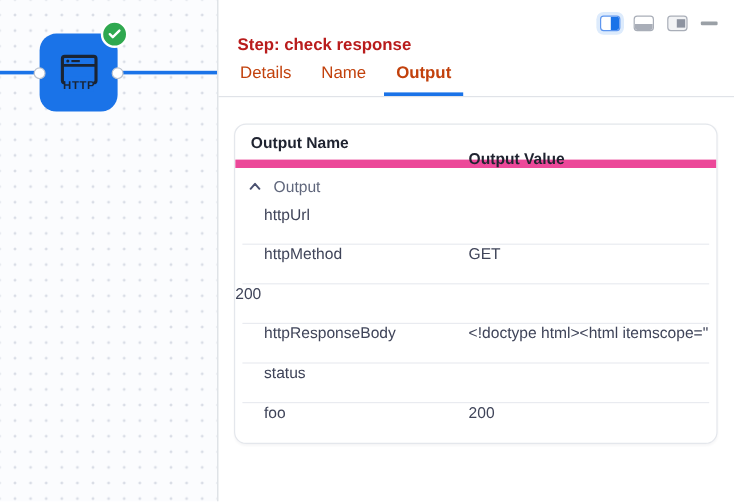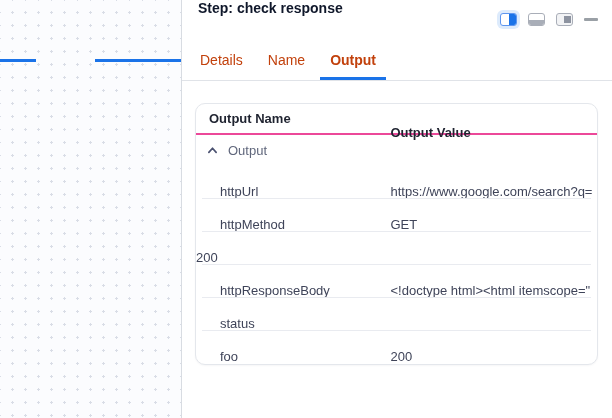--- a/index.html
+++ b/index.html
@@ -23,64 +23,81 @@
   .port{position:absolute;top:50%;width:10px;height:10px;border-radius:50%;background:#fff;
     border:1px solid #bcc3cf;box-sizing:border-box;margin-top:-5px;}
   .port-left{left:-5px;}
   .port-right{right:-5px;}
   .node-label{position:absolute;left:0;top:101px;width:131px;text-align:center;
     font-size:15px;color:#1f2430;}
 
   
   .panel{position:relative;flex:1;background:#fff;border-left:1px solid #d8dce2;box-sizing:border-box;}
   .panel-header{position:relative;height:46px;}
-  .panel-title{position:absolute;left:16px;top:0;font-size:14px;font-weight:700;color:#0f172a;}
+  .panel-title{position:absolute;left:16px;top:29px;font-size:14px;font-weight:700;color:#b91c1c;}
   .panel-controls{position:absolute;right:14px;top:13px;display:flex;align-items:center;gap:11px;}
   .lay-icon{position:relative;width:17px;height:13px;border-radius:3px;box-sizing:border-box;}
   .ic-split{border:1.5px solid #5e96ef;background:#fff;overflow:hidden;
     box-shadow:0 0 0 3px #ddebfc;}
   .ic-split .fill{position:absolute;right:0;top:0;width:50%;height:100%;background:#1a73e8;}
   .ic-bottom{border:1.5px solid #a9aeb8;background:#fff;overflow:hidden;}
   .ic-bottom .fill{position:absolute;left:0;bottom:0;width:100%;height:42%;background:#a9aeb8;}
   .ic-right{border:1.5px solid #a9aeb8;background:#f2f3f5;}
   .ic-right .fill{position:absolute;right:1.5px;top:1.5px;width:45%;height:66%;background:#8d93a0;}
   .ic-minus{width:14px;height:2.5px;background:#9aa0a6;border-radius:1px;}
 
   .tabs{display:flex;padding-left:8px;border-bottom:1px solid #e0e3e8;height:34px;
     align-items:flex-end;}
   .tab{padding:0 10px 12px 10px;margin-right:5px;font-size:14px;color:#c2410c;cursor:pointer;}
   .tab.active{font-weight:700;border-bottom:3px solid #1a73e8;padding-bottom:9px;}
 
   .content{padding:22px 14px 0 13px;}
   .card{border:1px solid #e4e7ec;border-radius:10px;background:#fff;overflow:hidden;
     box-shadow:0 1px 2px rgba(20,30,60,0.04);}
-  .thead{display:flex;align-items:center;height:29px;border-bottom:2px solid #ec4899;
+  .thead{display:flex;align-items:center;height:29px;border-bottom:7px solid #ec4899;
     font-size:13px;font-weight:700;color:#1f2330;}
   .col-name{flex:0 0 48.5%;padding-left:13px;box-sizing:border-box;}
   .col-value{flex:1;min-width:0;margin-top:28px;}
   .grow{display:flex;align-items:center;height:31px;padding-left:11px;font-size:13px;
     color:#60677c;cursor:pointer;}
   .grow .glabel{margin-left:10px;}
   .chev{width:11px;height:11px;flex:0 0 11px;}
-  .trow{position:relative;display:flex;align-items:flex-end;height:33px;font-size:13px;color:#3f4459;}
+  .trow{position:relative;display:flex;align-items:flex-start;height:33px;font-size:13px;color:#3f4459;}
   .trow .name{flex:0 0 48.5%;padding-left:24px;box-sizing:border-box;white-space:nowrap;
     overflow:hidden;}
   .trow .value{flex:1;min-width:0;white-space:nowrap;overflow:hidden;}
   .trow.sep::after{content:"";position:absolute;left:6px;right:6px;bottom:0;height:1px;
     background:#e9ebf0;}
 </style>
 </head>
 <body>
 
 <div class="app">
 
   <div class="canvas">
     <div class="edge edge-left"></div>
     <div class="edge edge-right"></div>
 
+    <div class="node">
+      <svg width="38" height="36" viewBox="0 0 38 36">
+        <rect x="5" y="4" width="28" height="22" rx="2" fill="none" stroke="#1a2433" stroke-width="2.6"></rect>
+        <line x1="5" y1="11.5" x2="33" y2="11.5" stroke="#1a2433" stroke-width="2.2"></line>
+        <circle cx="9.5" cy="7.8" r="1.3" fill="#1a2433"></circle>
+        <rect x="12.5" y="7" width="7" height="1.8" fill="#1a2433"></rect>
+        <rect x="7" y="21" width="24" height="12" fill="#1a73e8"></rect>
+        <text x="19" y="31" text-anchor="middle" font-family="Liberation Sans, sans-serif" font-size="9.5" font-weight="bold" fill="#1a2433" letter-spacing="0.5">HTTP</text>
+      </svg>
+      <div class="badge">
+        <svg width="11" height="9" viewBox="0 0 11 9">
+          <polyline points="1.5,4.5 4,7 9.5,1.5" fill="none" stroke="#fff" stroke-width="2" stroke-linecap="round" stroke-linejoin="round"></polyline>
+        </svg>
+      </div>
+      <span class="port port-left"></span>
+      <span class="port port-right"></span>
+    </div>
 
   </div>
 
   <div class="panel">
 
     <div class="panel-header">
       <div class="panel-title">Step: check response</div>
       <div class="panel-controls">
         <span class="lay-icon ic-split">
           <span class="fill"></span>
@@ -111,21 +128,20 @@
 
         <div class="grow">
           <svg class="chev" viewBox="0 0 12 12">
             <polyline points="2,8 6,3.5 10,8" fill="none" stroke="#4a5170" stroke-width="1.8" stroke-linecap="round" stroke-linejoin="round"></polyline>
           </svg>
           <span class="glabel">Output</span>
         </div>
 
         <div class="trow sep">
           <div class="name">httpUrl</div>
-          <div class="value">https://www.google.com/search?q=</div>
         </div>
         <div class="trow sep">
           <div class="name">httpMethod</div>
           <div class="value">GET</div>
         </div>
         <div class="trow sep">
           <div class="value">200</div>
         </div>
         <div class="trow sep">
           <div class="name">httpResponseBody</div>

